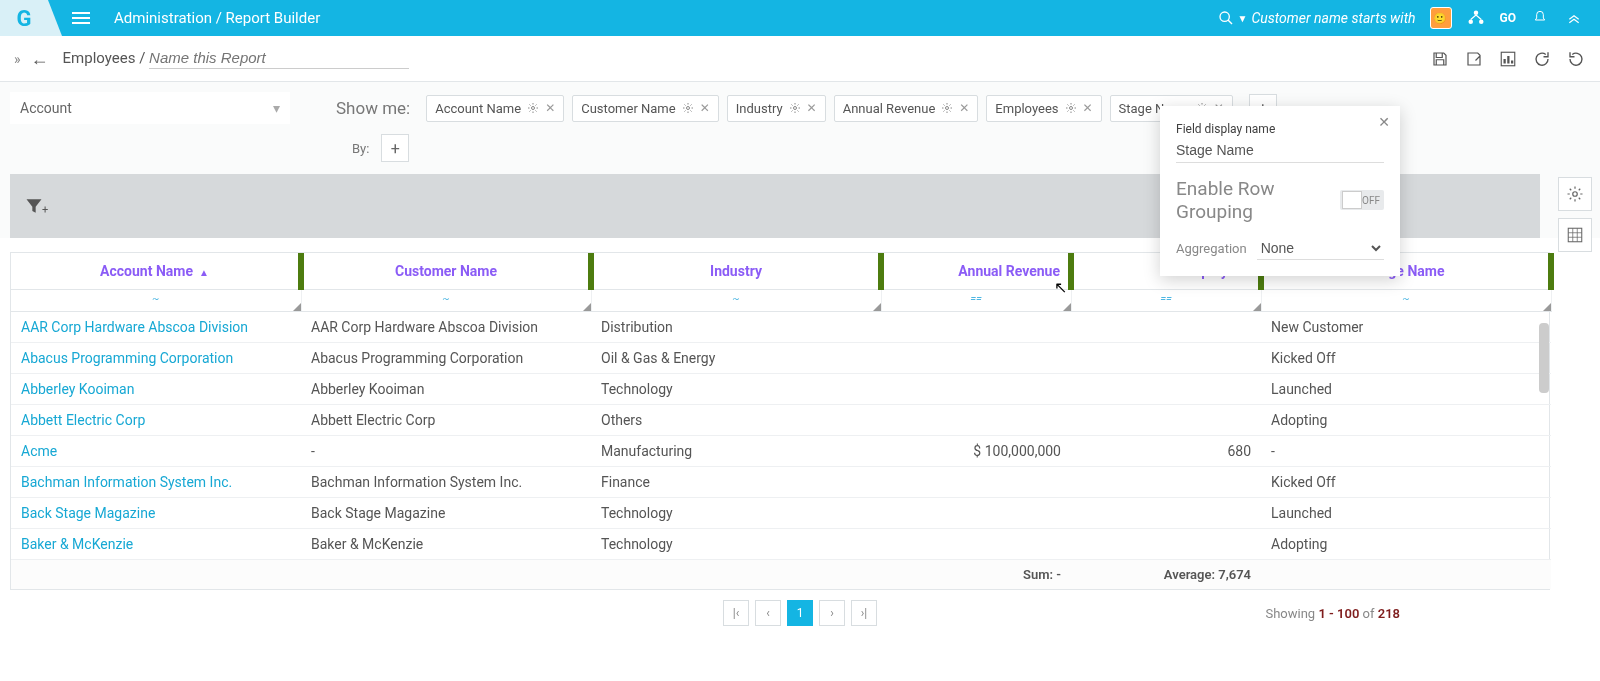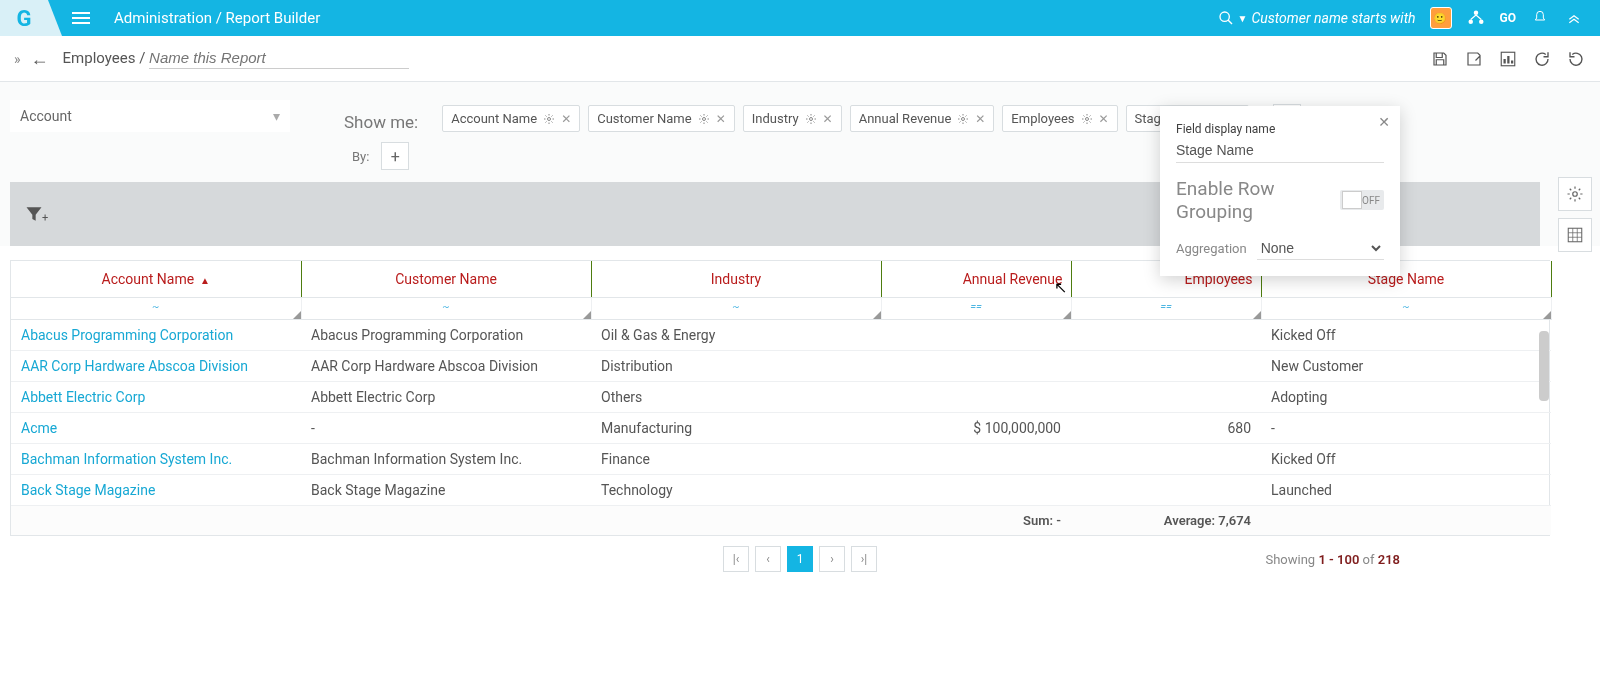--- a/index.html
+++ b/index.html
@@ -23,21 +23,21 @@
   .second-bar { height: 46px; background:#fff; border-bottom:1px solid #e2e6e9; display:flex; align-items:center; padding:0 14px; }
   .expand-btn { color:#888; font-size:14px; margin-right:10px; cursor:pointer; }
   .back-arrow { color:#555; font-size:18px; margin-right:14px; cursor:pointer;}
   .repo-crumb { font-size:15px; color:#555; }
   .repo-crumb-input { border:none; border-bottom:1px solid #ccc; font-style:italic; color:#aaa; font-size:15px; width:260px; outline:none; padding-bottom:2px;}
   .second-right { margin-left:auto; display:flex; gap:14px; }
   .second-icon { width:20px; height:20px; cursor:pointer; color:#555; display:flex; align-items:center; justify-content:center;}
   
   
   .config { background:#fafbfb; padding:10px 10px 0 10px; position:relative; }
-  .config-row1 { display:flex; align-items:flex-end; gap:24px;margin-top:8px; }
+  .config-row1 { display:flex; align-items:center; gap:16px; }
   .object-select { width:280px; background:#fff; border:none; padding:8px 10px; font-size:14px; color:#666; display:flex; justify-content:space-between; align-items:center; cursor:pointer;}
   .show-me-label { margin-left:30px; color:#777; font-size:17px; }
   .pill-row { display:flex; gap:8px; flex-wrap:nowrap; }
   .pill { background:#fff; border:1px solid #d8dde0; border-radius:2px; padding:5px 8px; display:flex; align-items:center; gap:6px; font-size:13px; color:#555;}
   .pill-gear { color:#888; cursor:pointer; }
   .pill-close { color:#999; cursor:pointer; font-size:12px; }
   .pill-add { background:#fff; border:1px solid #d8dde0; width:28px; height:28px; display:flex; align-items:center; justify-content:center; cursor:pointer; color:#666; font-size:16px;}
   .by-row { display:flex; align-items:center; gap:12px; margin-top:10px; margin-left:342px; padding-bottom:8px;}
   .by-label { color:#777; }
   
@@ -56,21 +56,21 @@
   .filter-bar { background:#d6d9db; height:64px; margin:4px 0 0 0; display:flex; align-items:center; padding:0 14px; position:relative;}
   .filter-icon { font-size:20px; color:#555; cursor:pointer; display:flex; align-items:center;}
   .filter-plus { font-size:11px; margin-left:-2px; margin-top:6px;}
   
   .config-gear-side { position:fixed; right:8px; top:177px; width:34px; height:34px; border:1px solid #d8dde0; background:#fff; display:flex; align-items:center; justify-content:center; cursor:pointer; }
   .config-grid-side { position:fixed; right:8px; top:218px; width:34px; height:34px; border:1px solid #d8dde0; background:#fff; display:flex; align-items:center; justify-content:center; cursor:pointer; }
   
   
   .table-wrap { margin:14px 10px 0 10px; border:1px solid #e2e6e9; position:relative;}
   table { width:100%; border-collapse:collapse; table-layout:fixed; }
-  thead th { background:#fff; font-weight:400; color:#b91c1c; padding:10px 8px; border-bottom:1px solid #e2e6e9; border-right:1px solid #4d7c0f; text-align:left; font-size:14px;}
+  thead th { background:#fff; font-weight:700; color:#8b5cf6; padding:10px 8px; border-bottom:1px solid #e2e6e9; border-right:6px solid #4d7c0f; text-align:left; font-size:14px;}
   thead th .sort-up { margin-left:6px; font-size:10px;}
   .filter-row td { border-bottom:1px solid #e2e6e9; border-right:1px solid #eef0f2; padding:0; height:22px; position:relative; background:#fff;}
   .filter-row .f-ind { position:absolute; top:2px; left:50%; transform:translateX(-50%); color:#4db6e2; font-size:11px; font-style:italic;}
   .filter-row .f-tri { position:absolute; bottom:0; right:0; width:0; height:0; border-left:8px solid transparent; border-bottom:8px solid #999;}
   tbody td { padding:7px 10px; border-bottom:1px solid #eef0f2; color:#555; font-size:14px; white-space:nowrap; overflow:hidden; text-overflow:ellipsis;}
   tbody td.link { color:#17a8d4; cursor:pointer; }
   tbody td.num { text-align:right; }
   tfoot td { padding:7px 10px; border-top:1px solid #ccc; background:#fcfcfc; font-weight:600; text-align:right;}
   
   .col-acct { width:290px; } .col-cust { width:290px; } .col-ind { width:290px; } .col-rev { width:190px; } .col-emp { width:190px; } .col-stage { width:290px; }
@@ -335,34 +335,42 @@
             <span class="f-tri"></span>
           </td>
         <td>
             <span class="f-ind">~</span>
             <span class="f-tri"></span>
           </td>
       </tr>
     </thead>
     <tbody id="tbody">
         <tr>
+    <td class="link">AAR Corp Hardware Abscoa Division</td>
+    <td>AAR Corp Hardware Abscoa Division</td>
+    <td>Distribution</td>
+    <td class="num"></td>
+    <td class="num"></td>
+    <td>New Customer</td>
+        </tr>
+        <tr>
     <td class="link">Abacus Programming Corporation</td>
     <td>Abacus Programming Corporation</td>
     <td>Oil &amp; Gas &amp; Energy</td>
     <td class="num"></td>
     <td class="num"></td>
     <td>Kicked Off</td>
         </tr>
         <tr>
-    <td class="link">AAR Corp Hardware Abscoa Division</td>
-    <td>AAR Corp Hardware Abscoa Division</td>
-    <td>Distribution</td>
-    <td class="num"></td>
-    <td class="num"></td>
-    <td>New Customer</td>
+    <td class="link">Abberley Kooiman</td>
+    <td>Abberley Kooiman</td>
+    <td>Technology</td>
+    <td class="num"></td>
+    <td class="num"></td>
+    <td>Launched</td>
         </tr>
         <tr>
     <td class="link">Abbett Electric Corp</td>
     <td>Abbett Electric Corp</td>
     <td>Others</td>
     <td class="num"></td>
     <td class="num"></td>
     <td>Adopting</td>
         </tr>
         <tr>
@@ -381,20 +389,28 @@
     <td class="num"></td>
     <td>Kicked Off</td>
         </tr>
         <tr>
     <td class="link">Back Stage Magazine</td>
     <td>Back Stage Magazine</td>
     <td>Technology</td>
     <td class="num"></td>
     <td class="num"></td>
     <td>Launched</td>
+        </tr>
+        <tr>
+    <td class="link">Baker &amp; McKenzie</td>
+    <td>Baker &amp; McKenzie</td>
+    <td>Technology</td>
+    <td class="num"></td>
+    <td class="num"></td>
+    <td>Adopting</td>
         </tr>
       </tbody>
     <tfoot>
       <tr>
         <td colspan="3"></td>
         <td>Sum: -</td>
         <td>Average: 7,674</td>
         <td></td>
       </tr>
     </tfoot>

